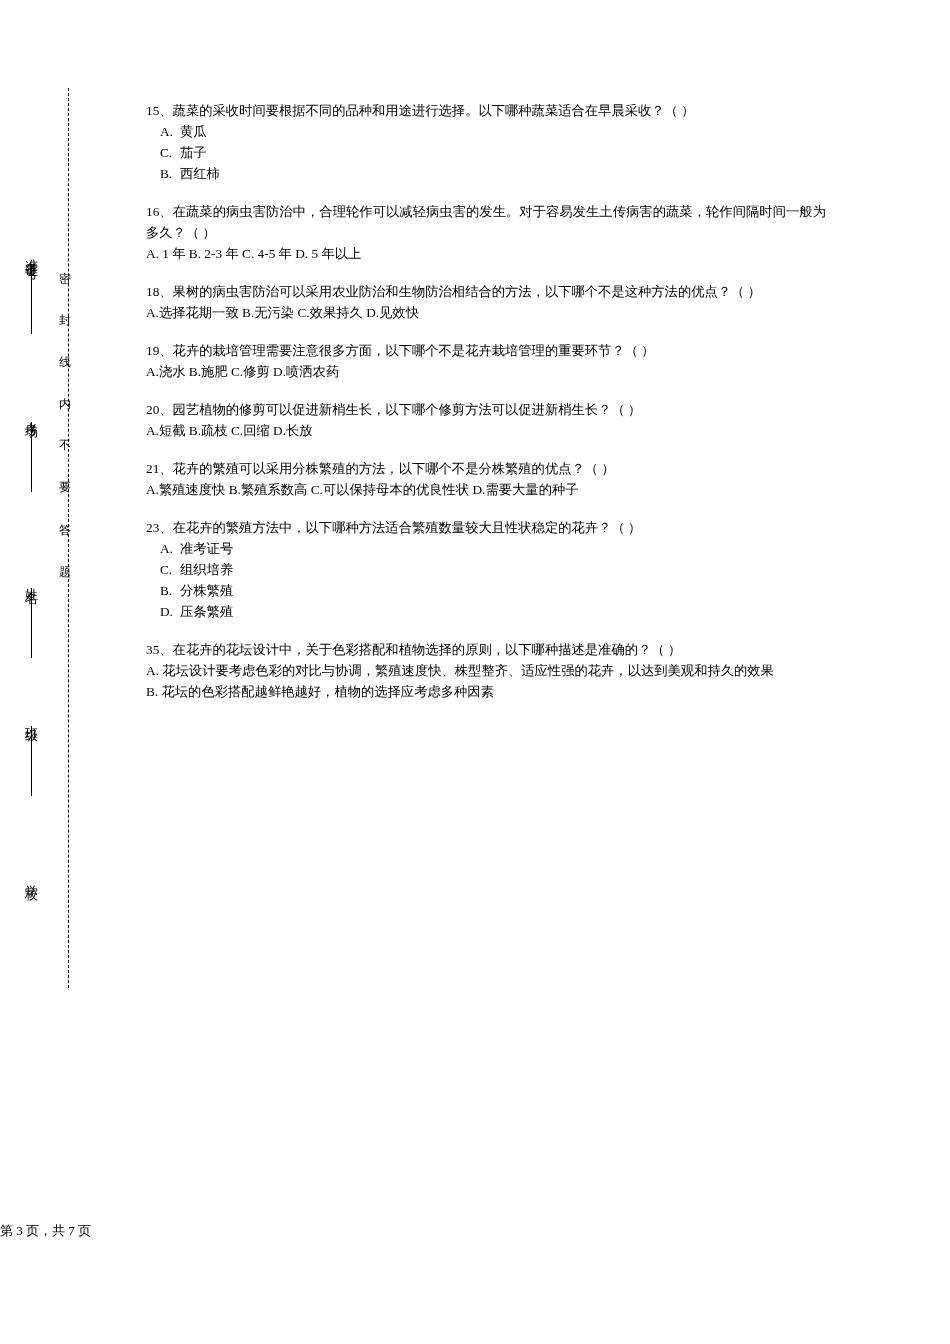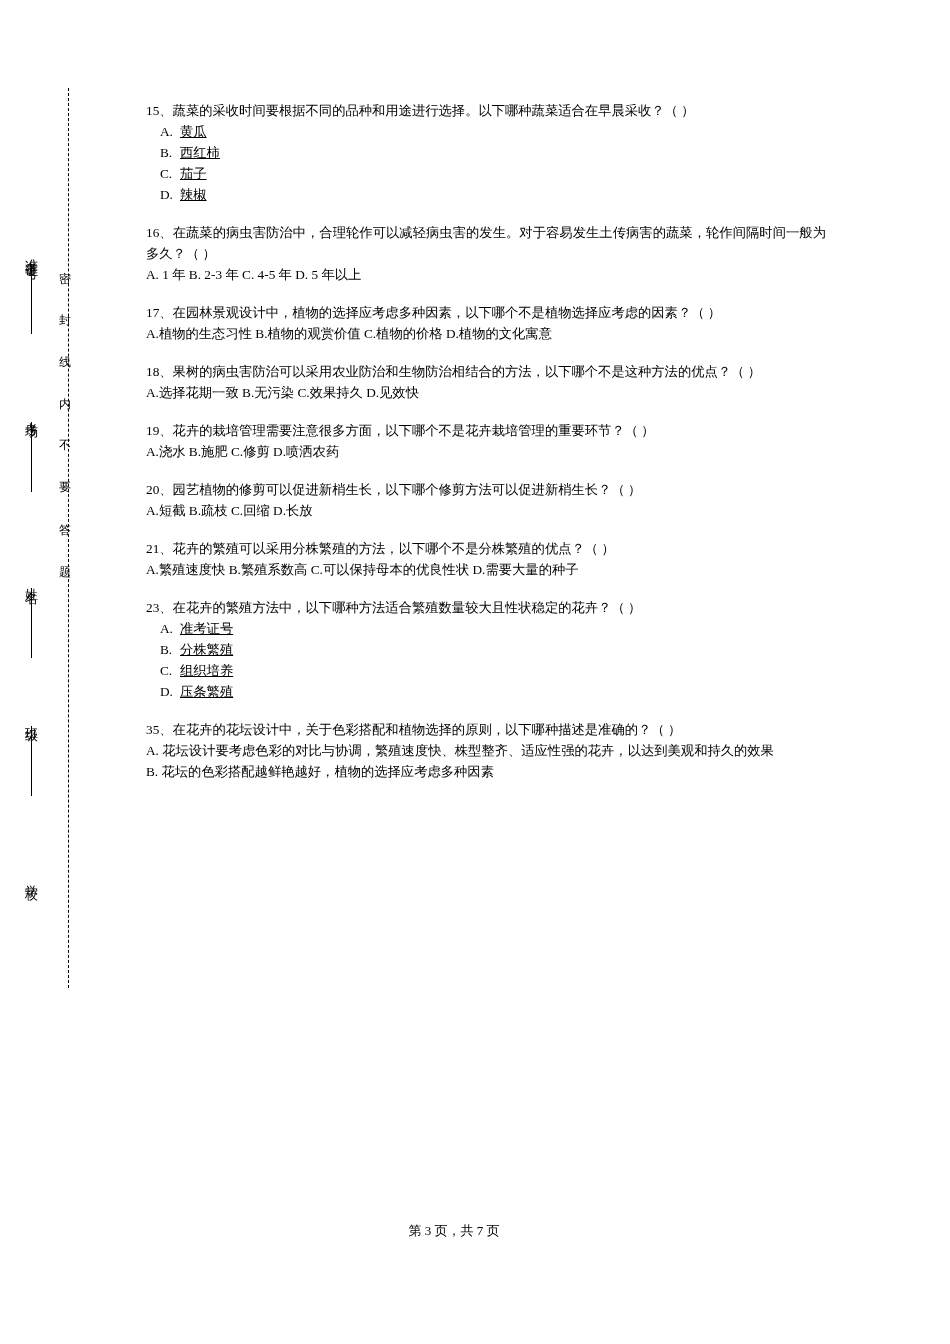--- a/index.html
+++ b/index.html
@@ -79,32 +79,30 @@
   }
   .q .stem {
     display: block;
   }
   .q .opt-line {
     display: block;
   }
   .q .opt-item {
     display: block;
     padding-left: 14px;
-    text-decoration: underline;
   }
   .q .opt-item .letter {
     display: inline-block;
     width: 20px;
   }
   .footer {
     position: absolute;
     left: 0;
     top: 1222px;
     width: 908px;
-    text-align: center;
     font-size: 13px;
     font-family: "Liberation Serif", "DejaVu Serif", serif;
   }
 </style>
 </head>
 <body>
 
 <div class="page">
 
   <div class="left-margin">
@@ -135,34 +133,29 @@
     </div>
 
     <div class="seal-text" style="top:262px;">密  封  线  内  不  要  答  题</div>
   </div>
 
   <div class="content">
 
     <div class="q">
       <span class="stem">15、蔬菜的采收时间要根据不同的品种和用途进行选择。以下哪种蔬菜适合在早晨采收？（  ）</span>
       <span class="opt-item"><span class="letter">A.</span><span>黄瓜</span></span>
+      <span class="opt-item"><span class="letter">C.</span><span>茄子</span></span>
       <span class="opt-item"><span class="letter">B.</span><span>西红柿</span></span>
-      <span class="opt-item"><span class="letter">C.</span><span>茄子</span></span>
-      <span class="opt-item"><span class="letter">D.</span><span>辣椒</span></span>
     </div>
 
     <div class="q">
       <span class="stem">16、在蔬菜的病虫害防治中，合理轮作可以减轻病虫害的发生。对于容易发生土传病害的蔬菜，轮作间隔时间一般为多久？（  ）</span>
       <span class="opt-line">A. 1 年 B. 2-3 年 C. 4-5 年 D. 5 年以上</span>
     </div>
 
-    <div class="q">
-      <span class="stem">17、在园林景观设计中，植物的选择应考虑多种因素，以下哪个不是植物选择应考虑的因素？（  ）</span>
-      <span class="opt-line">A.植物的生态习性 B.植物的观赏价值 C.植物的价格 D.植物的文化寓意</span>
-    </div>
 
     <div class="q">
       <span class="stem">18、果树的病虫害防治可以采用农业防治和生物防治相结合的方法，以下哪个不是这种方法的优点？（  ）</span>
       <span class="opt-line">A.选择花期一致 B.无污染 C.效果持久 D.见效快</span>
     </div>
 
     <div class="q">
       <span class="stem">19、花卉的栽培管理需要注意很多方面，以下哪个不是花卉栽培管理的重要环节？（  ）</span>
       <span class="opt-line">A.浇水 B.施肥 C.修剪 D.喷洒农药</span>
     </div>
@@ -174,22 +167,22 @@
 
     <div class="q">
       <span class="stem">21、花卉的繁殖可以采用分株繁殖的方法，以下哪个不是分株繁殖的优点？（  ）</span>
       <span class="opt-line">A.繁殖速度快 B.繁殖系数高 C.可以保持母本的优良性状 D.需要大量的种子</span>
     </div>
 
 
     <div class="q">
       <span class="stem">23、在花卉的繁殖方法中，以下哪种方法适合繁殖数量较大且性状稳定的花卉？（  ）</span>
       <span class="opt-item"><span class="letter">A.</span><span>准考证号</span></span>
+      <span class="opt-item"><span class="letter">C.</span><span>组织培养</span></span>
       <span class="opt-item"><span class="letter">B.</span><span>分株繁殖</span></span>
-      <span class="opt-item"><span class="letter">C.</span><span>组织培养</span></span>
       <span class="opt-item"><span class="letter">D.</span><span>压条繁殖</span></span>
     </div>
 
     <div class="q">
       <span class="stem">35、在花卉的花坛设计中，关于色彩搭配和植物选择的原则，以下哪种描述是准确的？（  ）</span>
       <span class="opt-line">A. 花坛设计要考虑色彩的对比与协调，繁殖速度快、株型整齐、适应性强的花卉，以达到美观和持久的效果</span>
       <span class="opt-line">B. 花坛的色彩搭配越鲜艳越好，植物的选择应考虑多种因素</span>
     </div>
 
   </div>

